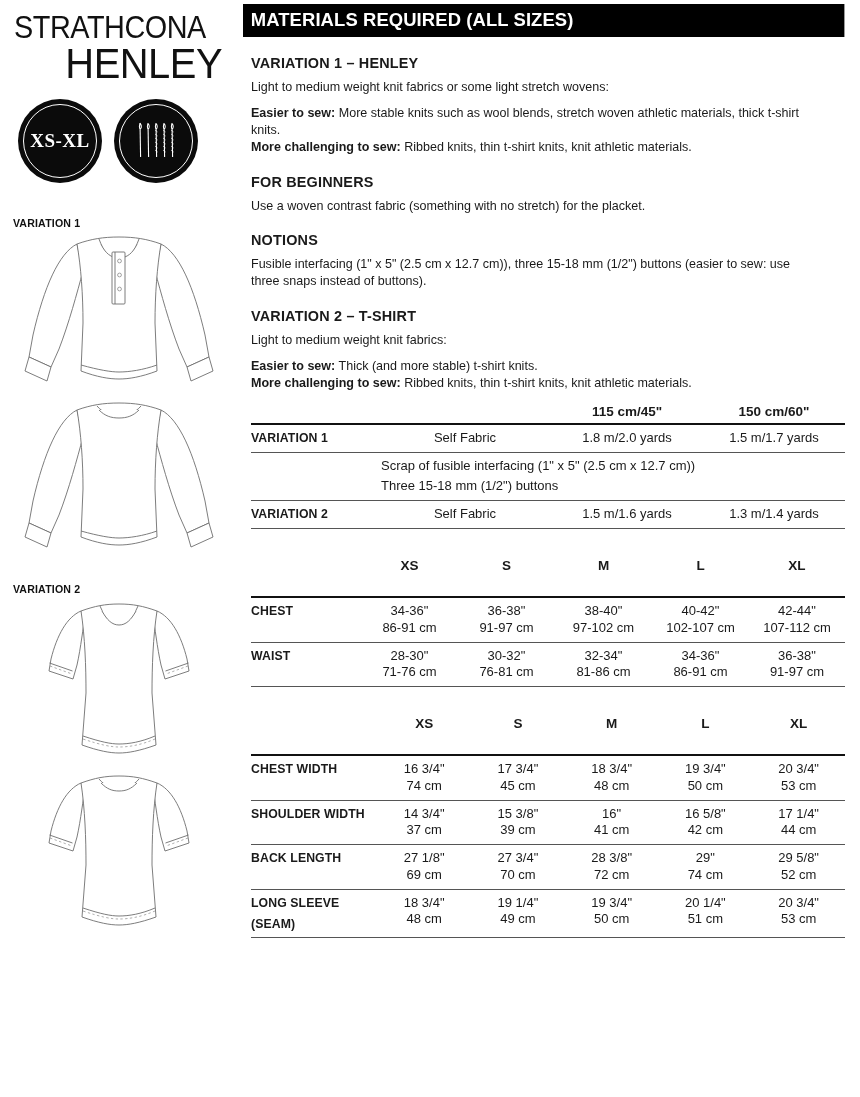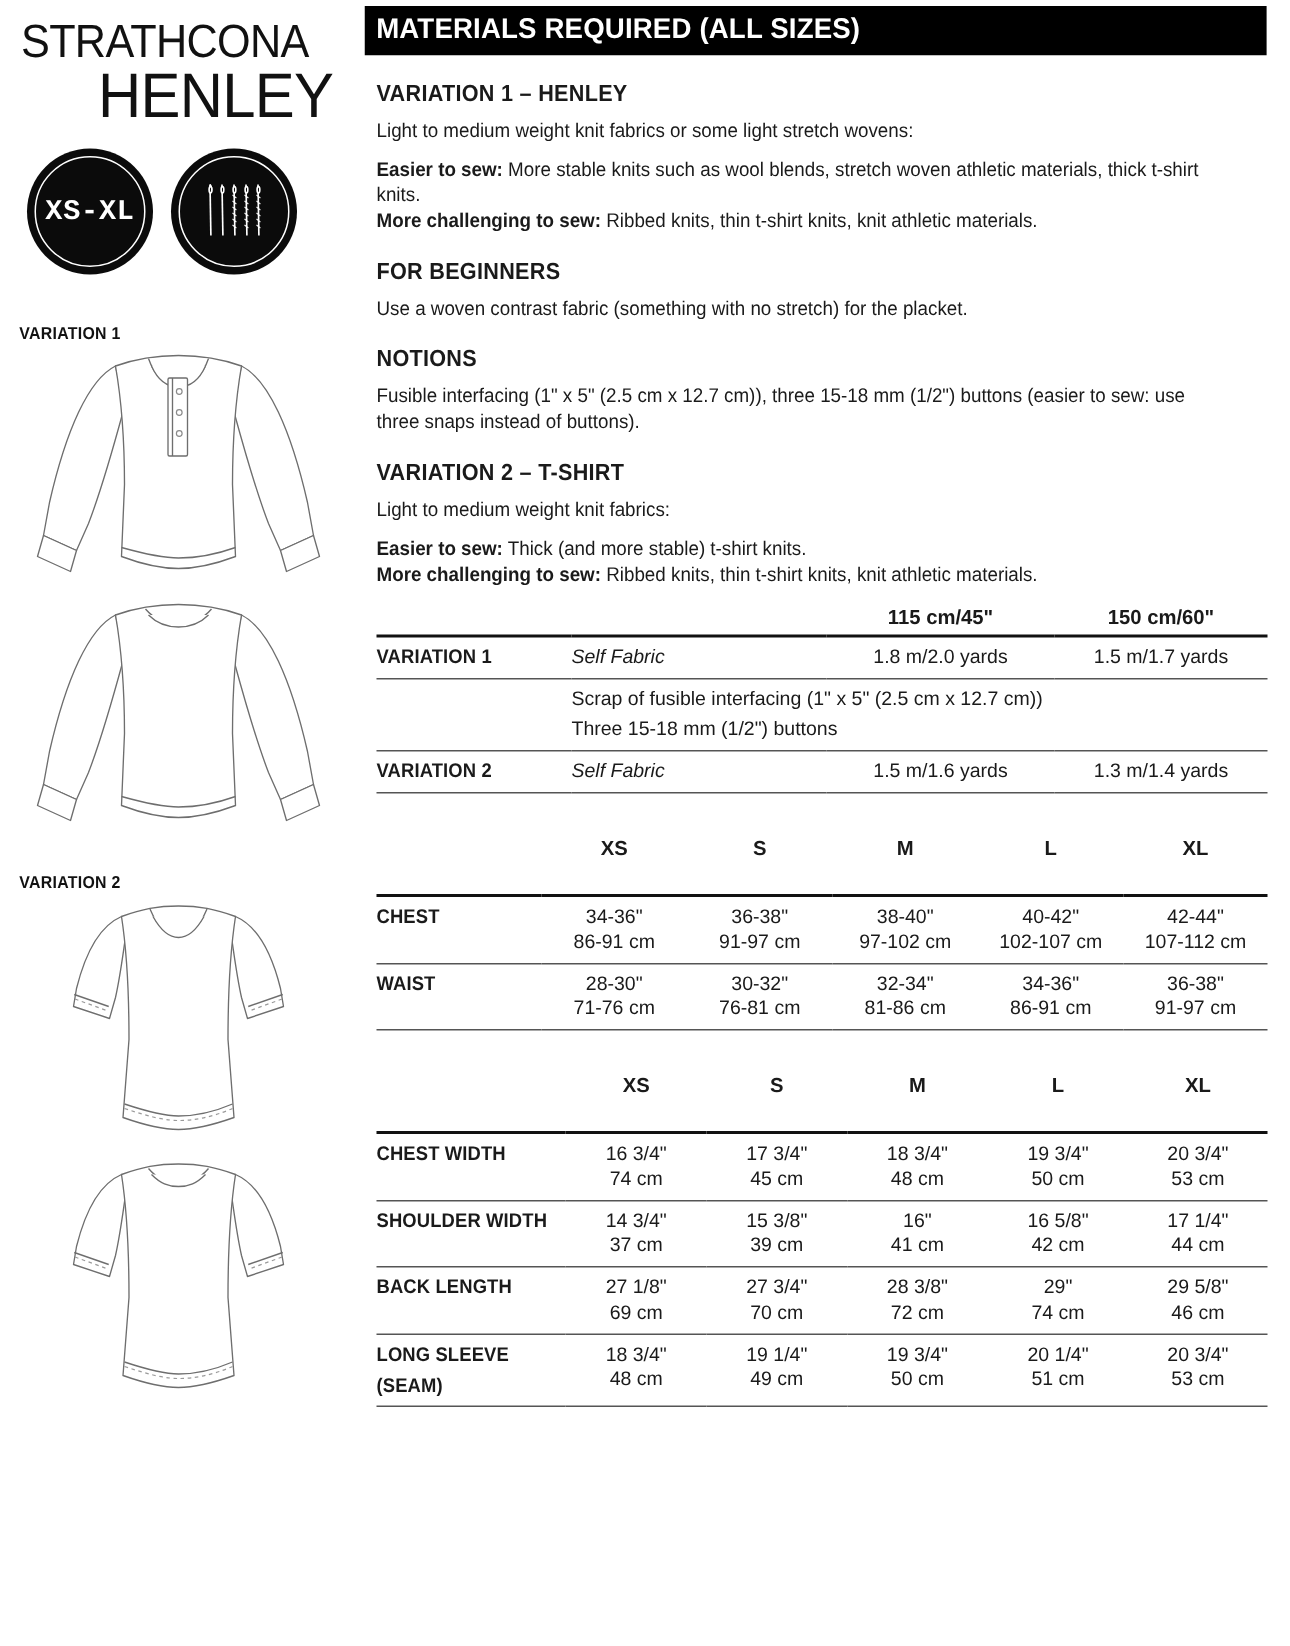--- a/index.html
+++ b/index.html
@@ -75,21 +75,21 @@
     content: "";
     position: absolute;
     left: 5px; top: 5px; right: 5px; bottom: 5px;
     border-radius: 50%;
     border: 1.5px solid #fff;
   }
   .badge-text {
     position: relative;
     z-index: 2;
     color: #fff;
-    font-family: Liberation Mono, monospace;
+    font-family: Liberation Serif, serif;
     font-weight: 700;
     font-size: 19px;
     letter-spacing: 0.5px;
   }
   .badge svg { position: relative; z-index: 2; }
 
   .var-label {
     font-size: 11.5px;
     font-weight: 700;
     letter-spacing: 0.2px;
@@ -176,22 +176,21 @@
   .cellval {
     text-align: center;
     font-size: 13px;
     padding: 5px 2px 6px 2px;
     line-height: 1.25;
   }
   .cellval .u2 { display: block; }
   .leftval {
     font-size: 13px;
     padding: 5px 2px 6px 0;
-    text-align: left;
-    font-style: italic;
+    text-align: center;
   }
   .noteline {
     font-size: 13px;
     padding: 5px 0 3px 0;
   }
   .noteline.second { padding-top: 2px; padding-bottom: 7px; }
 
   .tbl-sec { margin-top: 22px; }
   .tbl-sec .bar-wrap { margin-bottom: 0; }
 
@@ -500,21 +499,21 @@
         </tr>
 
         <tr class="rule-thin">
           <td>
                 <span class="rowlabel">BACK LENGTH</span>
               </td>
           <td class="cellval"><span>27 1/8"</span><span class="u2">69 cm</span></td>
           <td class="cellval"><span>27 3/4"</span><span class="u2">70 cm</span></td>
           <td class="cellval"><span>28 3/8"</span><span class="u2">72 cm</span></td>
           <td class="cellval"><span>29"</span><span class="u2">74 cm</span></td>
-          <td class="cellval"><span>29 5/8"</span><span class="u2">46 cm</span></td>
+          <td class="cellval"><span>29 5/8"</span><span class="u2">52 cm</span></td>
         </tr>
 
         <tr class="rule-thin">
           <td>
             <span class="rowlabel">LONG SLEEVE</span>
             <span class="rowlabel" style="padding-top:0;">(SEAM)</span>
           </td>
           <td class="cellval"><span>18 3/4"</span><span class="u2">48 cm</span></td>
           <td class="cellval"><span>19 1/4"</span><span class="u2">49 cm</span></td>
           <td class="cellval"><span>19 3/4"</span><span class="u2">50 cm</span></td>

